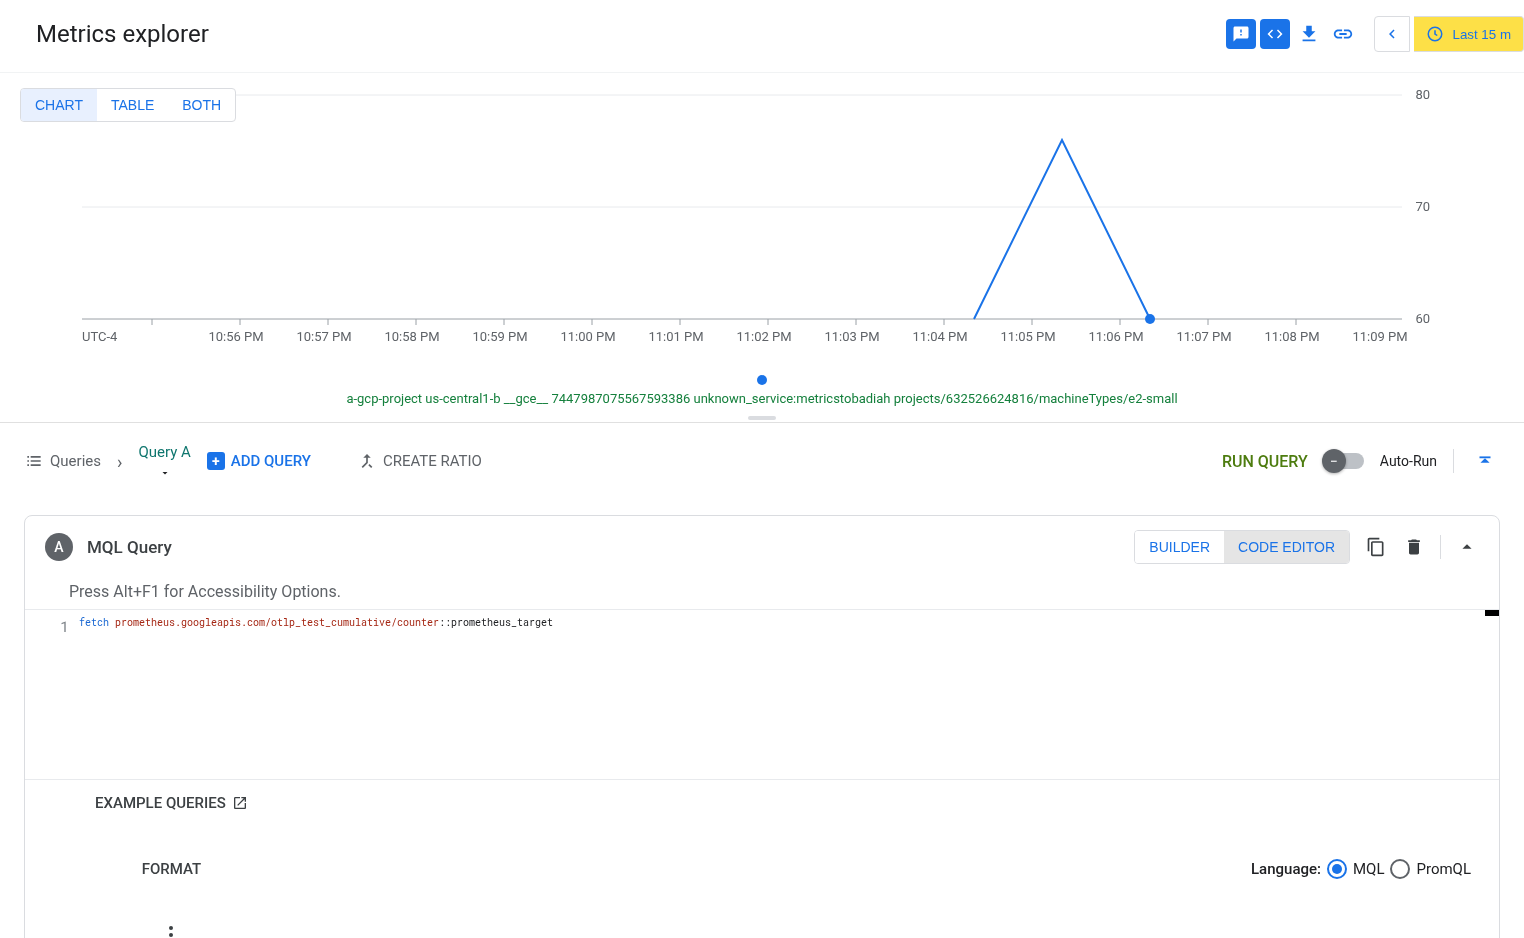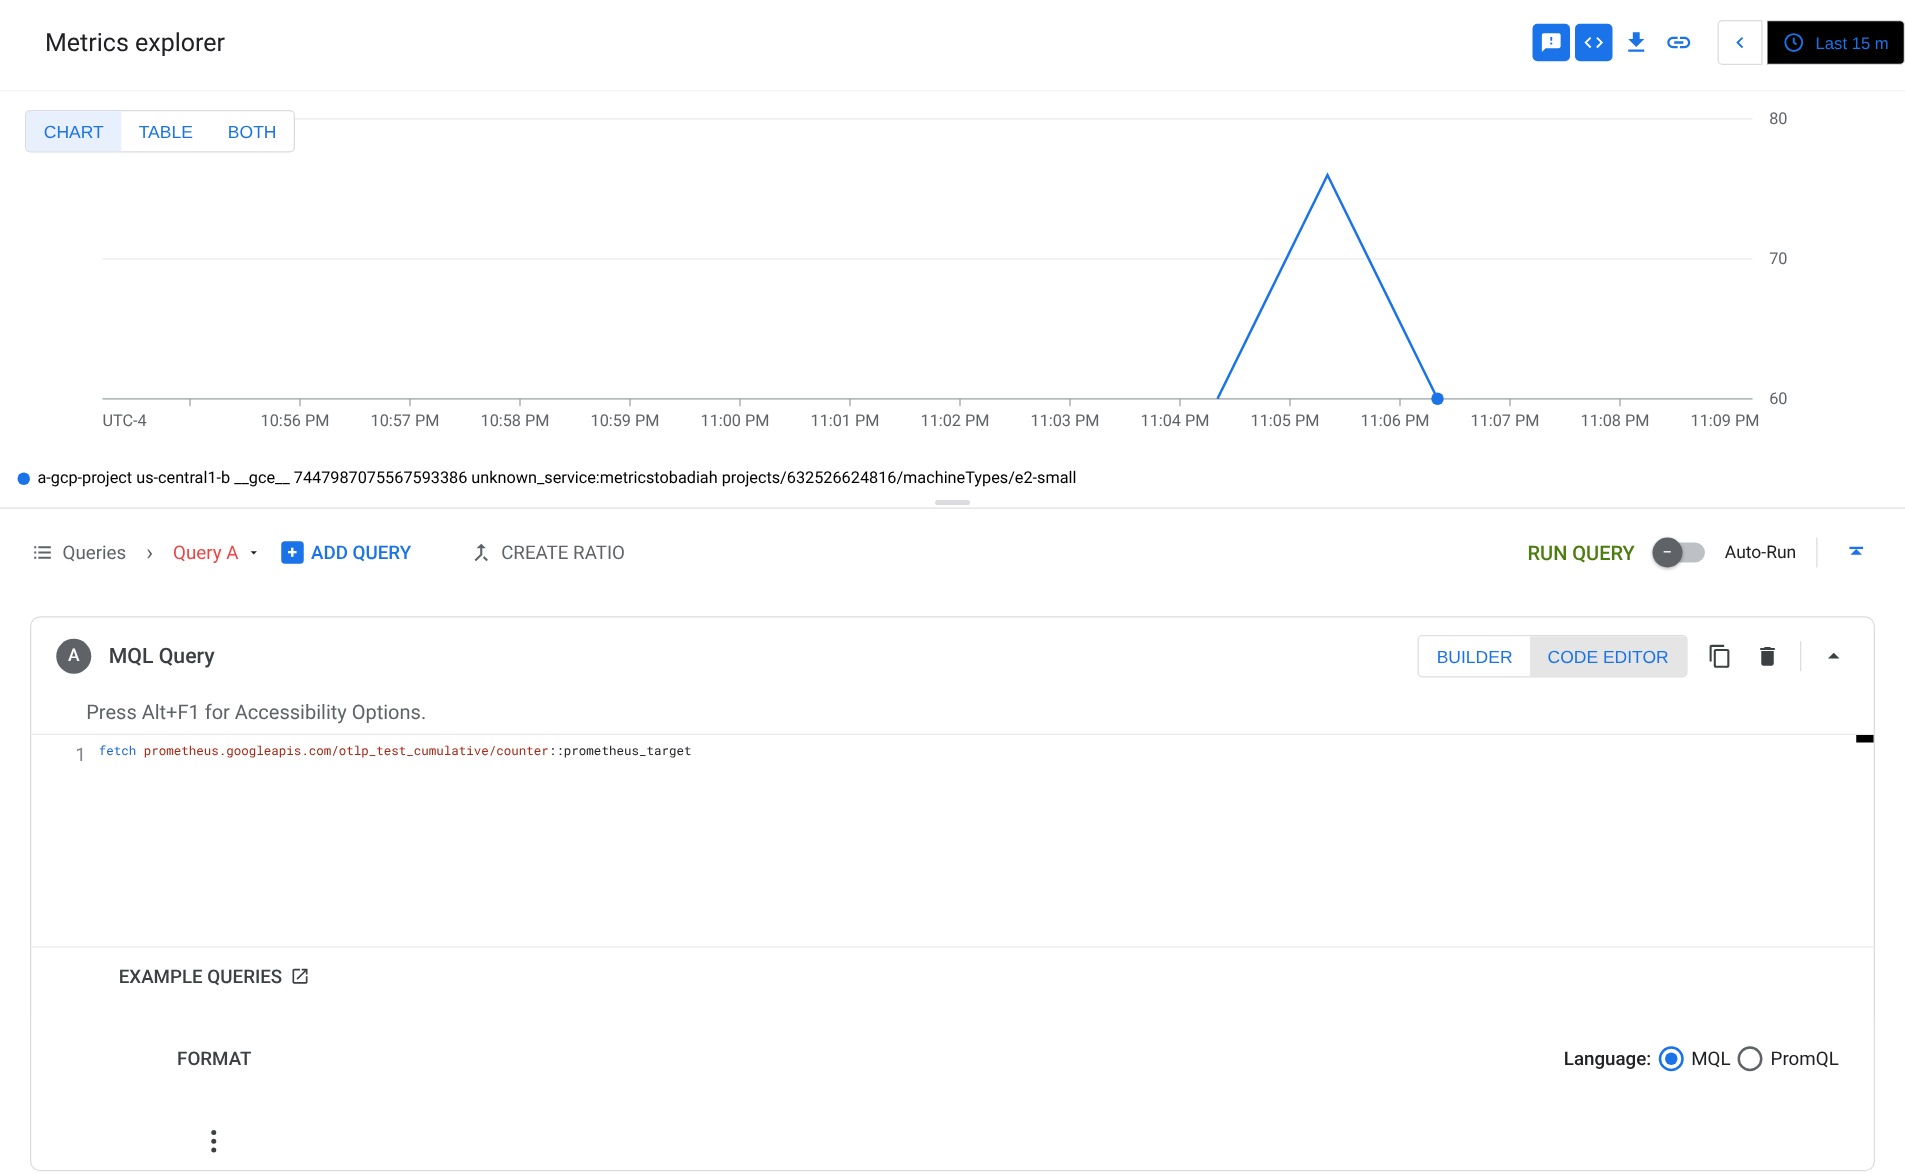--- a/index.html
+++ b/index.html
@@ -1,43 +1,43 @@
 <!DOCTYPE html>
 <html><head>
 <meta charset="utf-8">
 <style>
 * { box-sizing: border-box; margin: 0; padding: 0; }
 body { font-family: 'Google Sans', Roboto, Arial, sans-serif; font-size: 14px; color: #202124; background: #fff; overflow-x: hidden; }
 
 .header { display: flex; align-items: center; justify-content: space-between; padding: 16px 0 20px 36px; border-bottom: 1px solid #f1f3f4; }
-.header h1 { font-size: 20px; font-weight: 400; color: #202124; }
+.header h1 { font-size: 24px; font-weight: 400; color: #202124; }
 .header-actions { display: flex; align-items: center; gap: 4px; padding-right: 0; }
 .icon-btn { width: 30px; height: 30px; display: flex; align-items: center; justify-content: center; border-radius: 4px; cursor: pointer; border: none; background: transparent; }
 .icon-btn.filled { background: #1a73e8; color: #fff; }
 .icon-btn.blue-icon { color: #1a73e8; }
 .nav-prev { width: 36px; height: 36px; display:flex; align-items:center; justify-content:center; border:1px solid #dadce0; border-radius: 4px 0 0 4px; margin-left: 12px; cursor:pointer; background:#fff; color:#1a73e8;}
-.timerange { height:36px; display:flex; align-items:center; gap:8px; border:1px solid #dadce0; border-left:none; padding: 0 12px; color:#1a73e8; font-weight:500; cursor:pointer; background:#000000; border-radius:0 4px 4px 0;}
+.timerange { height:36px; display:flex; align-items:center; gap:8px; border:1px solid #dadce0; border-left:none; padding: 0 12px; color:#1a73e8; font-weight:500; cursor:pointer; background:#fde047; border-radius:0 4px 4px 0;}
 
 .view-tabs { display:flex; border:1px solid #dadce0; border-radius:4px; position: absolute; top: 88px; left: 20px; background:#fff; z-index:10;}
 .view-tab { padding: 8px 14px; font-size:14px; font-weight:500; color:#1a73e8; cursor:pointer; border:none; background:transparent;}
 .view-tab.active { background:#e8f0fe; border-radius: 3px 0 0 3px;}
 
 .chart-area { position: relative; height: 300px; padding: 0 14px; }
 .chart-svg { width:100%; height:280px; }
-.legend { display:flex; align-items:center; gap:6px; padding: 2px 14px 8px; font-size: 13px; color:#000000;}
+.legend { display:flex; align-items:center; gap:6px; padding: 2px 14px 8px; font-size: 13px; color:#15803d;flex-direction:column;}
 .legend-dot { width:10px; height:10px; border-radius:50%; background:#1a73e8; display:inline-block;}
 
 .drag-handle { display:flex; justify-content:center; padding:2px 0;}
 .drag-handle span{ width:28px; height:4px; background:#dadce0; border-radius:2px;}
 
 .query-bar { display:flex; align-items:center; justify-content:space-between; padding: 20px 24px; border-top:1px solid #e0e0e0;}
 .qb-left { display:flex; align-items:center; gap: 16px;}
 .qb-item { display:flex; align-items:center; gap:6px; color:#5f6368; font-size:15px;}
 .qb-item.link { color:#1a73e8; font-weight:500; cursor:pointer;}
-.qb-item.dark { color:#ef4444;}
+.qb-item.dark { color:#0f766e;flex-direction:column;}
 .chevron-sep { color:#5f6368; font-size:18px;}
 .add-icon{ width:18px; height:18px; background:#1a73e8; color:#fff; border-radius:3px; display:flex; align-items:center; justify-content:center; font-size:14px; font-weight:bold;}
 .qb-right { display:flex; align-items:center; gap:16px;}
 .run-query { color:#4d7c0f; font-weight:500; font-size:16px;}
 .toggle { position:relative; width:40px; height:16px; background:#bdc1c6; border-radius:10px; cursor:pointer;}
 .toggle-knob { position:absolute; left:-2px; top:-4px; width:24px; height:24px; background:#5f6368; border-radius:50%; box-shadow:0 1px 3px rgba(0,0,0,0.3); display:flex; align-items:center; justify-content:center; color:#fff; font-size:14px;}
 .divider-v { width:1px; height:24px; background:#dadce0;}
 
 .query-panel { margin: 16px 24px; border:1px solid #dadce0; border-radius:8px; overflow:hidden;}
 .panel-header { display:flex; align-items:center; justify-content:space-between; padding: 14px 20px;}

